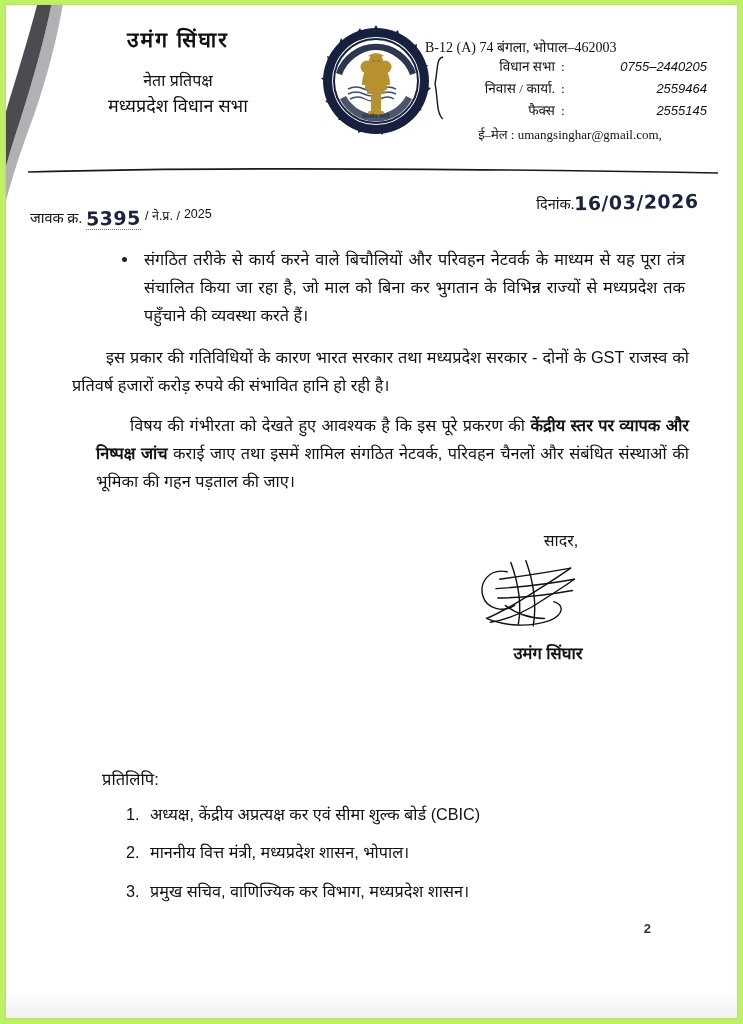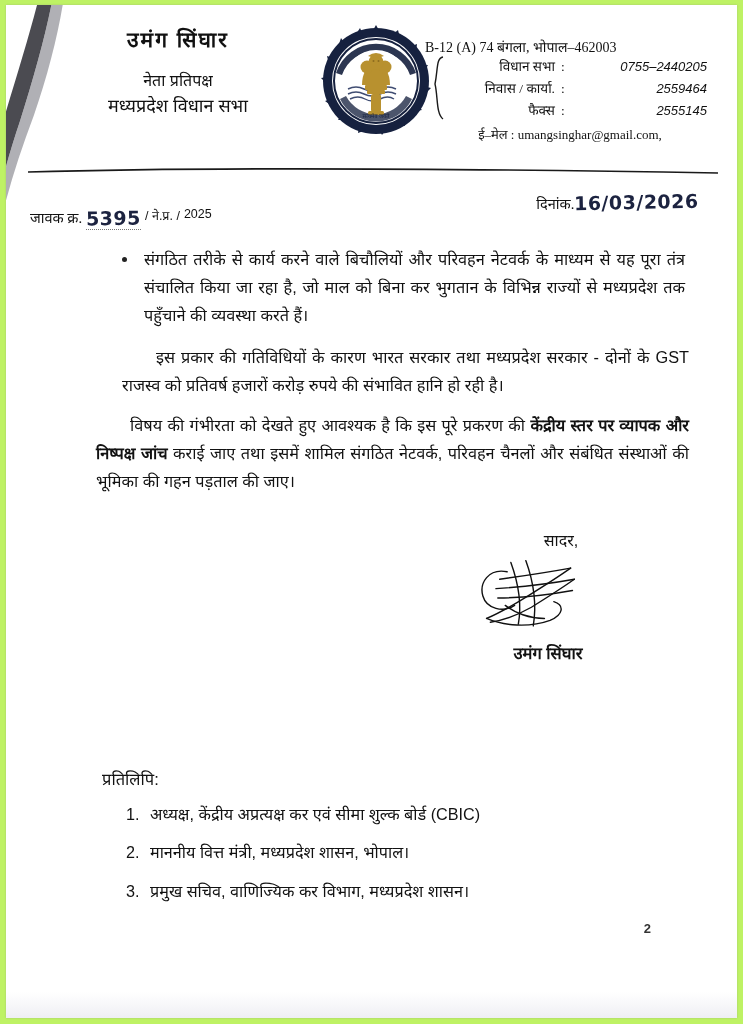--- a/index.html
+++ b/index.html
@@ -227,21 +227,21 @@
   #bullet-dot {
     position: absolute;
     left: 0;
     top: 12px;
     width: 5px;
     height: 5px;
     border-radius: 50%;
     background: #222;
   }
   #para-gst {
-    margin-left: 116px;
+    margin-left: 66px;
     margin-right: 48px;
     text-indent: 34px;
     margin-top: 14px;
   }
   #para-probe {
     margin-left: 90px;
     margin-right: 48px;
     text-indent: 34px;
     margin-top: 4px;
   }

